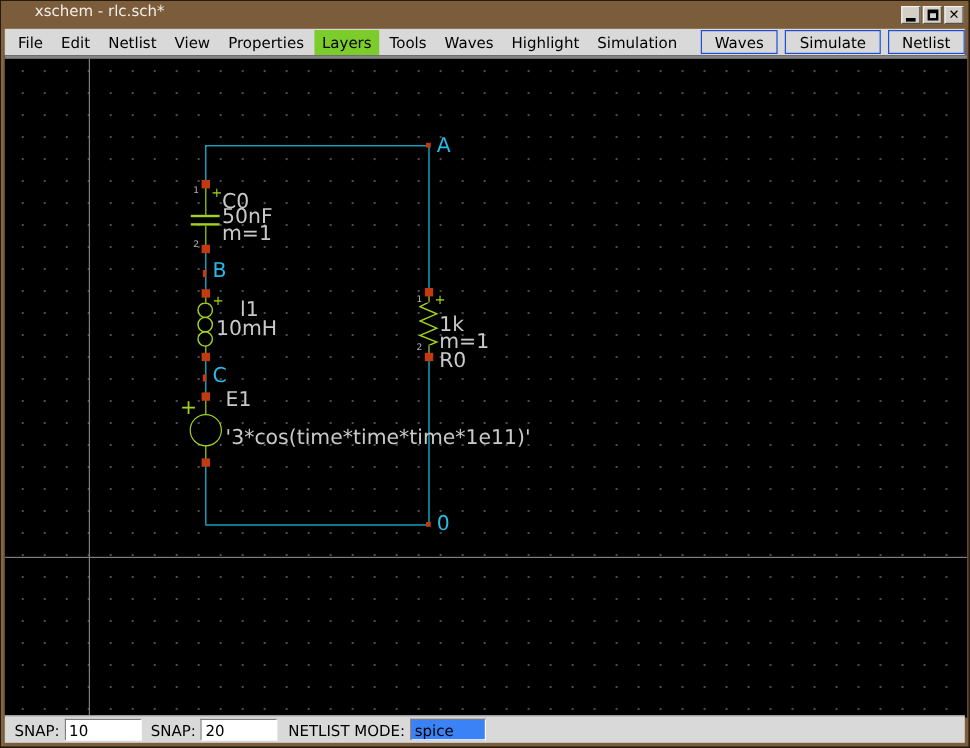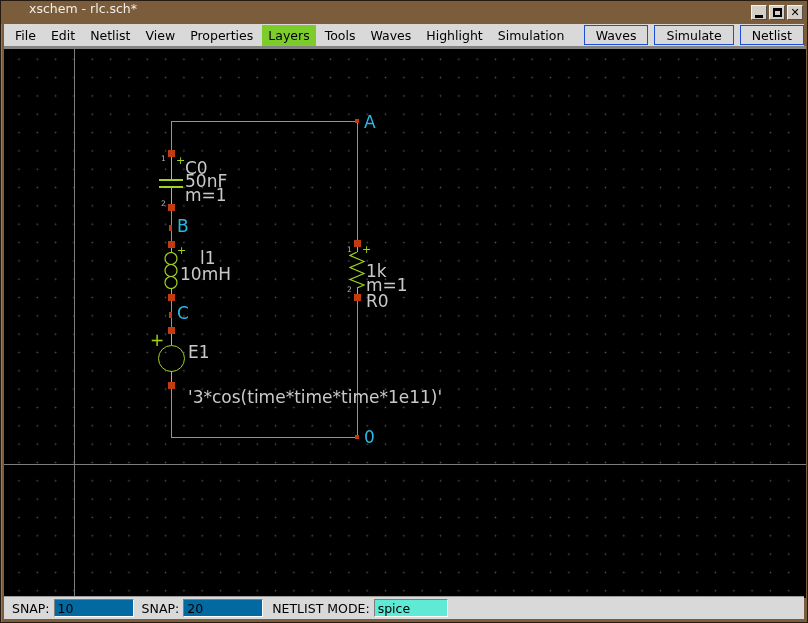--- a/index.html
+++ b/index.html
@@ -85,22 +85,22 @@
     display:flex; align-items:center; font-size:12.5px; color:#000;
     padding-left:8px;
   }
   .sb-label { margin-right:4px; white-space:nowrap; }
   .sb-entry {
     height:18px; border:1px solid #7e7e7e;
     border-bottom-color:#ffffff; border-right-color:#ffffff;
     font-family:"DejaVu Sans","Liberation Sans",sans-serif;
     font-size:12.5px; padding:0 3px; color:#000;
   }
-  .sb-entry.green { background:#0369a1; width:80px; }
-  .sb-entry.gray  { background:#5eead4; width:74px; }
+  .sb-entry.green { background:#ffffff; width:64px; }
+  .sb-entry.gray  { background:#3b82f6; width:63px; }
   .sb-gap1 { width:8px; } .sb-gap2 { width:9px; }
   .sb-info { margin-left:9px; white-space:pre; }
 </style>
 </head>
 <body>
 
 <div class="window">
 
   <div class="titlebar">
     <span>xschem - rlc.sch*</span>
@@ -176,22 +176,22 @@
       <span class="plus" style="left:173px; top:197px;">+</span>
       <div class="devtext" style="left:176px; top:203px;margin-left:20px;">l1</div>
       <div class="devtext" style="left:176px; top:219px;">10mH</div>
 
       <div class="lead" style="left:167px; top:281px; height:15px;"></div>
       <div class="circle-src"></div>
       <div class="lead" style="left:167px; top:322px; height:14px;"></div>
       <div class="pin-sq" style="left:164px; top:278px;"></div>
       <div class="pin-sq" style="left:164px; top:333px;"></div>
       <span class="plus big" style="left:146px; top:284px;">+</span>
-      <div class="devtext" style="left:184px; top:297px;">E1</div>
-      <div class="devtext" style="left:184px; top:310px;margin-top:32px;">'3*cos(time*time*time*1e11)'</div>
+      <div class="devtext" style="left:184px; top:278px;">E1</div>
+      <div class="devtext" style="left:184px; top:310px;">'3*cos(time*time*time*1e11)'</div>
 
       <div class="lead" style="left:353px; top:194px; height:9px;"></div>
       <svg class="compsvg" style="left:345px; top:203px;" width="17" height="36">
         <polyline points="8,0 1,3.5 15,9.5 1,15.5 15,21.5 1,27.5 15,33 8,36" fill="none" stroke="#a2d21e" stroke-width="1.2"></polyline>
       </svg>
       <div class="lead" style="left:353px; top:239px; height:9px;"></div>
       <div class="pin-sq" style="left:350px; top:191px;"></div>
       <div class="pin-sq" style="left:350px; top:245px;"></div>
       <span class="pinnum" style="left:343px; top:197px;">1</span>
       <span class="pinnum" style="left:343px; top:237px;">2</span>

